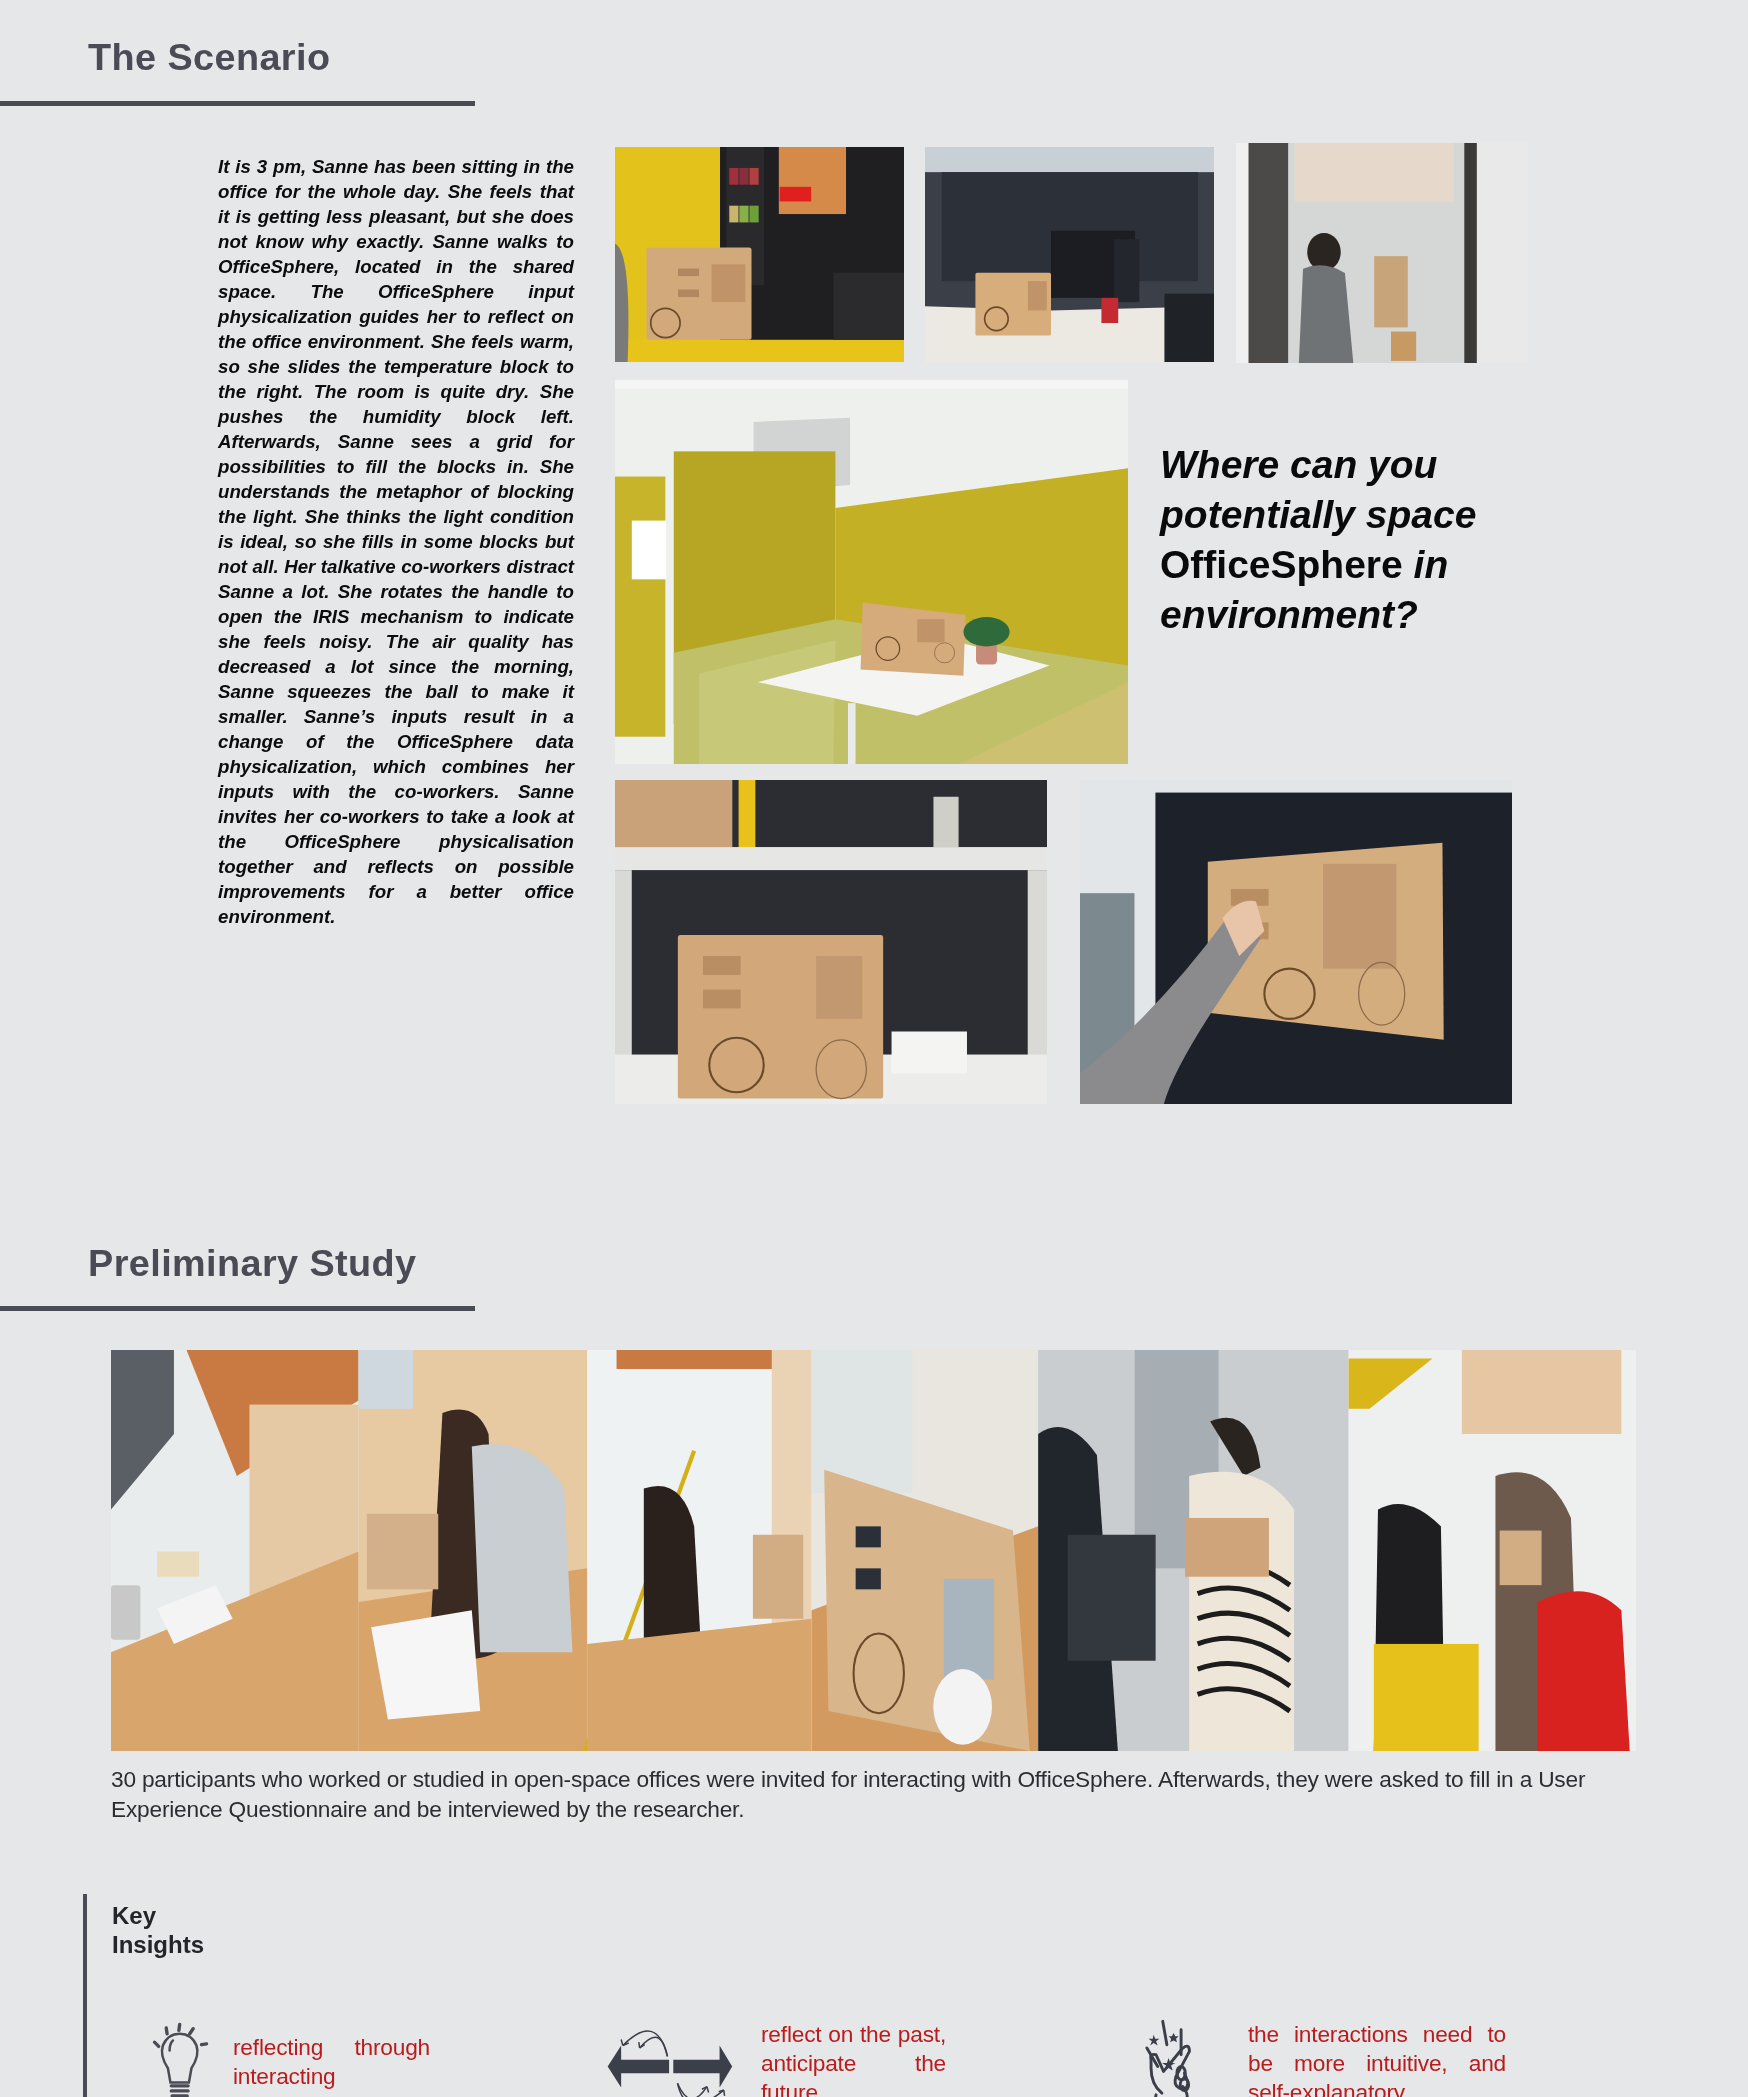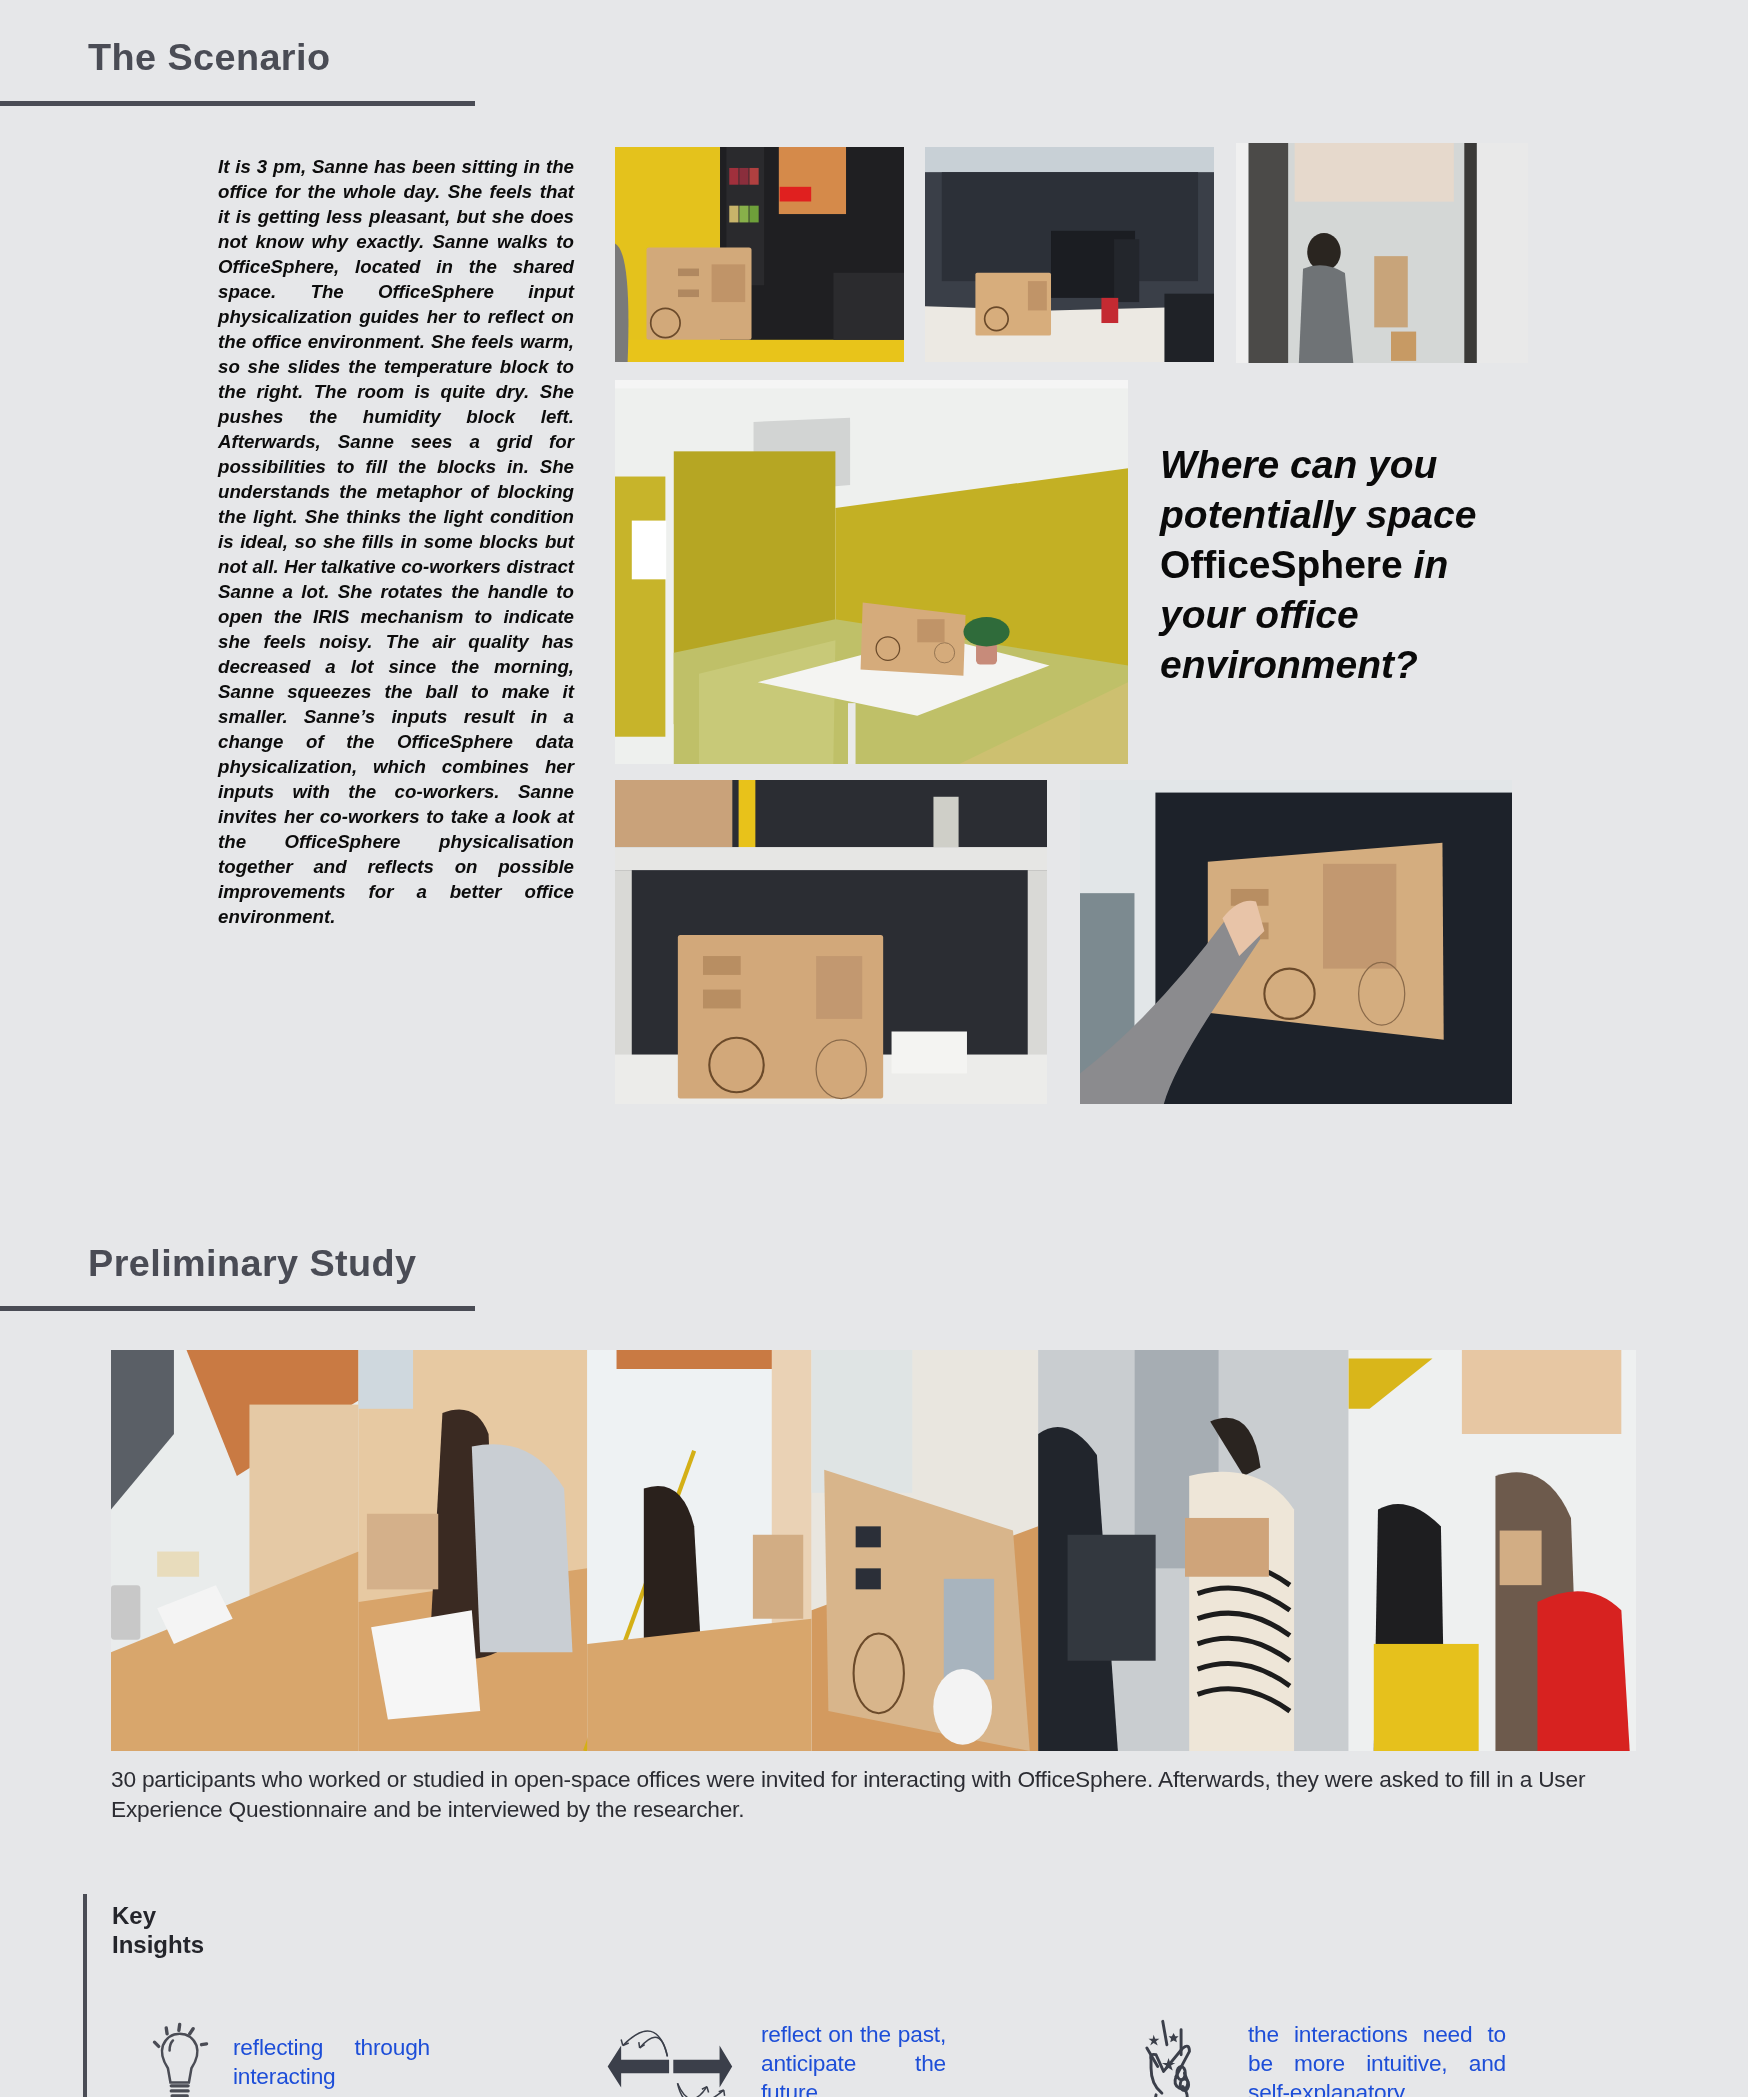--- a/index.html
+++ b/index.html
@@ -27,21 +27,21 @@
   .photo { overflow:hidden; }
   .photo svg { display:block; width:100%; height:100%; }
   .caption {
     font-family:"Liberation Sans", sans-serif; font-size:22.7px; line-height:30px;
     color:#2c2d33; letter-spacing:-0.2px;
   }
   .ki-bar { background:#4a4c55; width:3.8px; }
   .ki-title { font-weight:bold; font-size:24px; line-height:28.5px; color:#24252b; }
   .insight-text {
     font-family:"Liberation Sans", sans-serif; font-size:22.7px; line-height:29px;
-    color:#1d4ed8; text-align:justify; letter-spacing:-0.2px;
+    color:#b91c1c; text-align:justify; letter-spacing:-0.2px;
   }
   .icon svg { display:block; width:100%; height:100%; }
 </style>
 </head>
 <body>
 
 <div class="abs section-title" style="left:88px; top:37px;">The Scenario</div>
 <div class="abs rule" style="left:0; top:101px; width:475px;"></div>
 
 <div class="abs scenario-text" style="left:218px; top:154px; width:356px;">It is 3 pm, Sanne has been sitting in the office for the whole day. She feels that it is getting less pleasant, but she does not know why exactly. Sanne walks to OfficeSphere, located in the shared space. The OfficeSphere input physicalization guides her to reflect on the office environment. She feels warm, so she slides the temperature block to the right. The room is quite dry. She pushes the humidity block left. Afterwards, Sanne sees a grid for possibilities to fill the blocks in. She understands the metaphor of blocking the light. She thinks the light condition is ideal, so she fills in some blocks but not all. Her talkative co-workers distract Sanne a lot. She rotates the handle to open the IRIS mechanism to indicate she feels noisy. The air quality has decreased a lot since the morning, Sanne squeezes the ball to make it smaller. Sanne’s inputs result in a change of the OfficeSphere data physicalization, which combines her inputs with the co-workers. Sanne invites her co-workers to take a look at the OfficeSphere physicalisation together and reflects on possible improvements for a better office environment.</div>
@@ -122,21 +122,20 @@
     <rect x="720" y="570" width="65" height="55" fill="#c09468"></rect>
     <rect x="860" y="620" width="50" height="58" rx="10" fill="#c78b7a"></rect>
     <ellipse cx="885" cy="600" rx="55" ry="35" fill="#2f6b3a"></ellipse>
   </svg>
 </div>
 
 <div class="abs question" style="left:1160px; top:440px; width:361px;">
   <div>Where can you</div>
   <div>potentially space</div>
   <div><span class="brand">OfficeSphere</span><span> in</span></div>
-  <div>your office</div>
   <div>environment?</div>
 </div>
 
 <div class="abs photo" style="left:615px; top:780px; width:432px; height:324px;">
   <svg viewBox="0 0 1031 773" preserveAspectRatio="none">
     <rect width="1031" height="773" fill="#2b2d33"></rect>
     <rect x="0" y="0" width="280" height="160" fill="#c9a27a"></rect>
     <rect x="295" y="0" width="40" height="165" fill="#e8c21a"></rect>
     <rect x="760" y="40" width="60" height="120" fill="#cfcfc8"></rect>
     <rect x="0" y="160" width="1031" height="55" fill="#e6e6e4"></rect>

